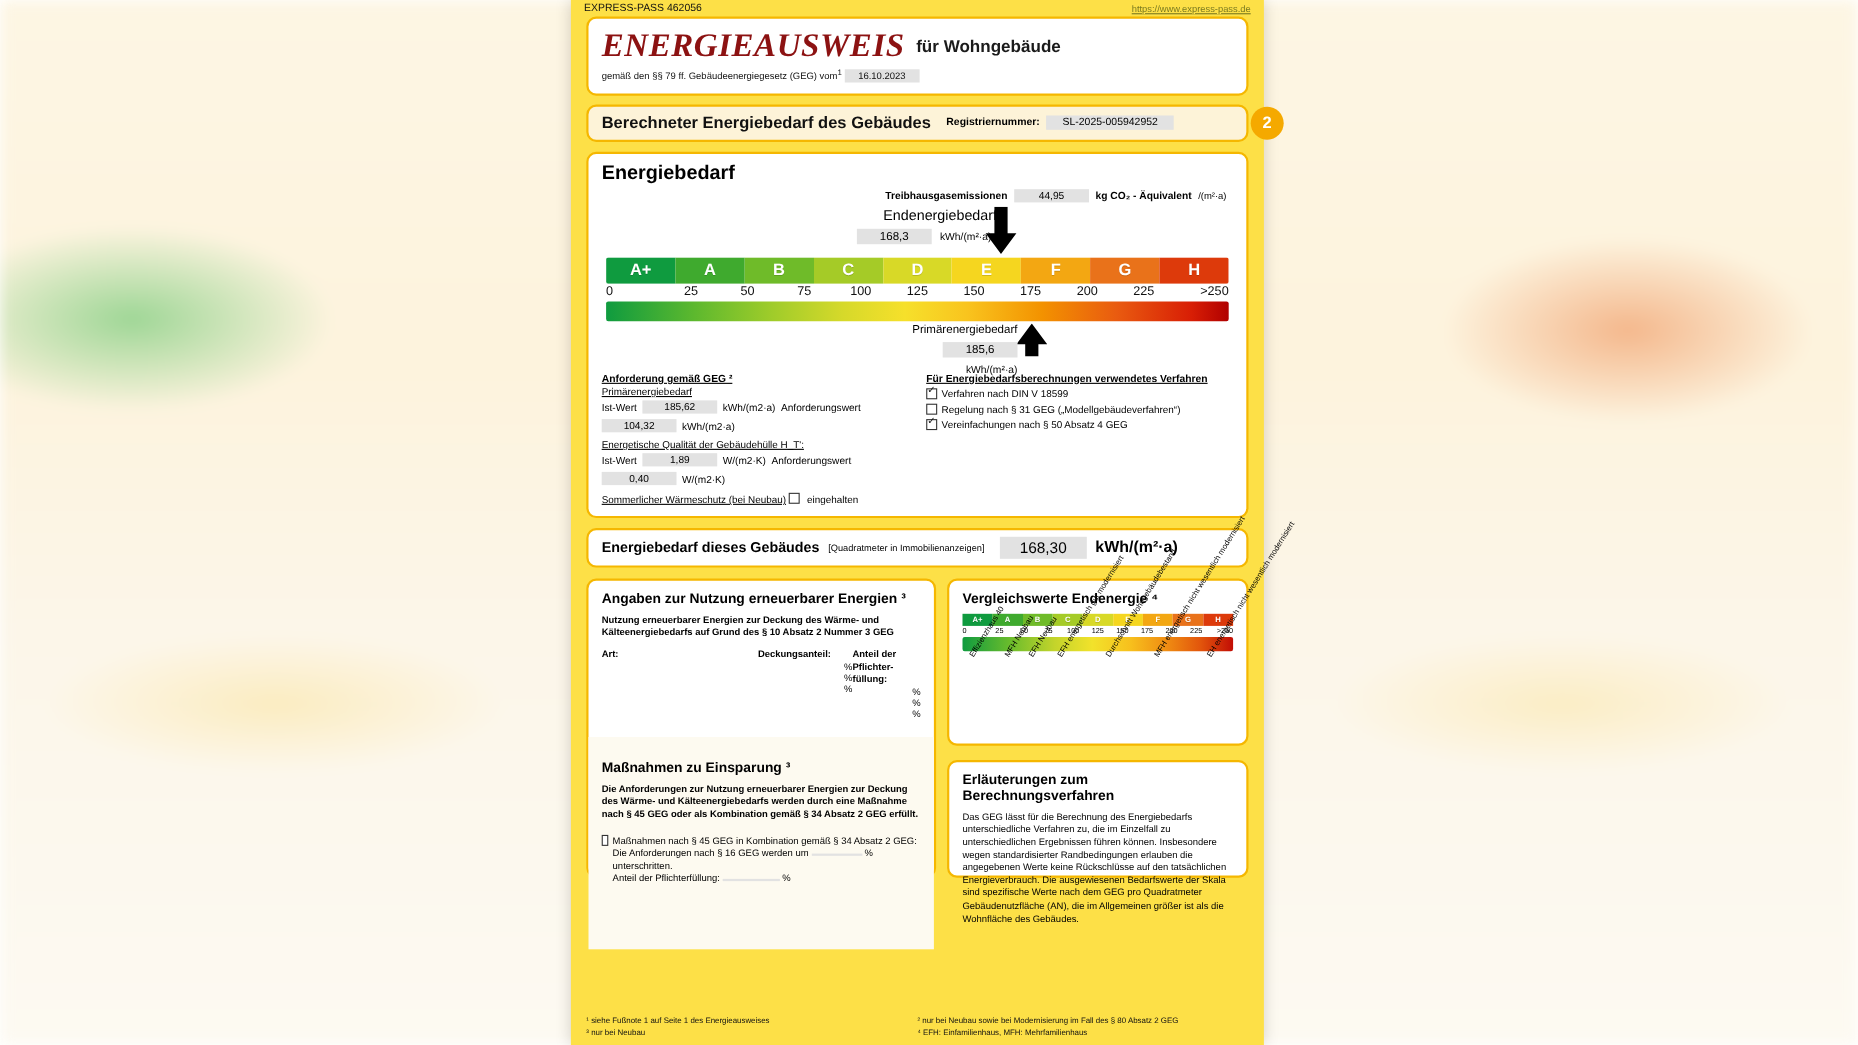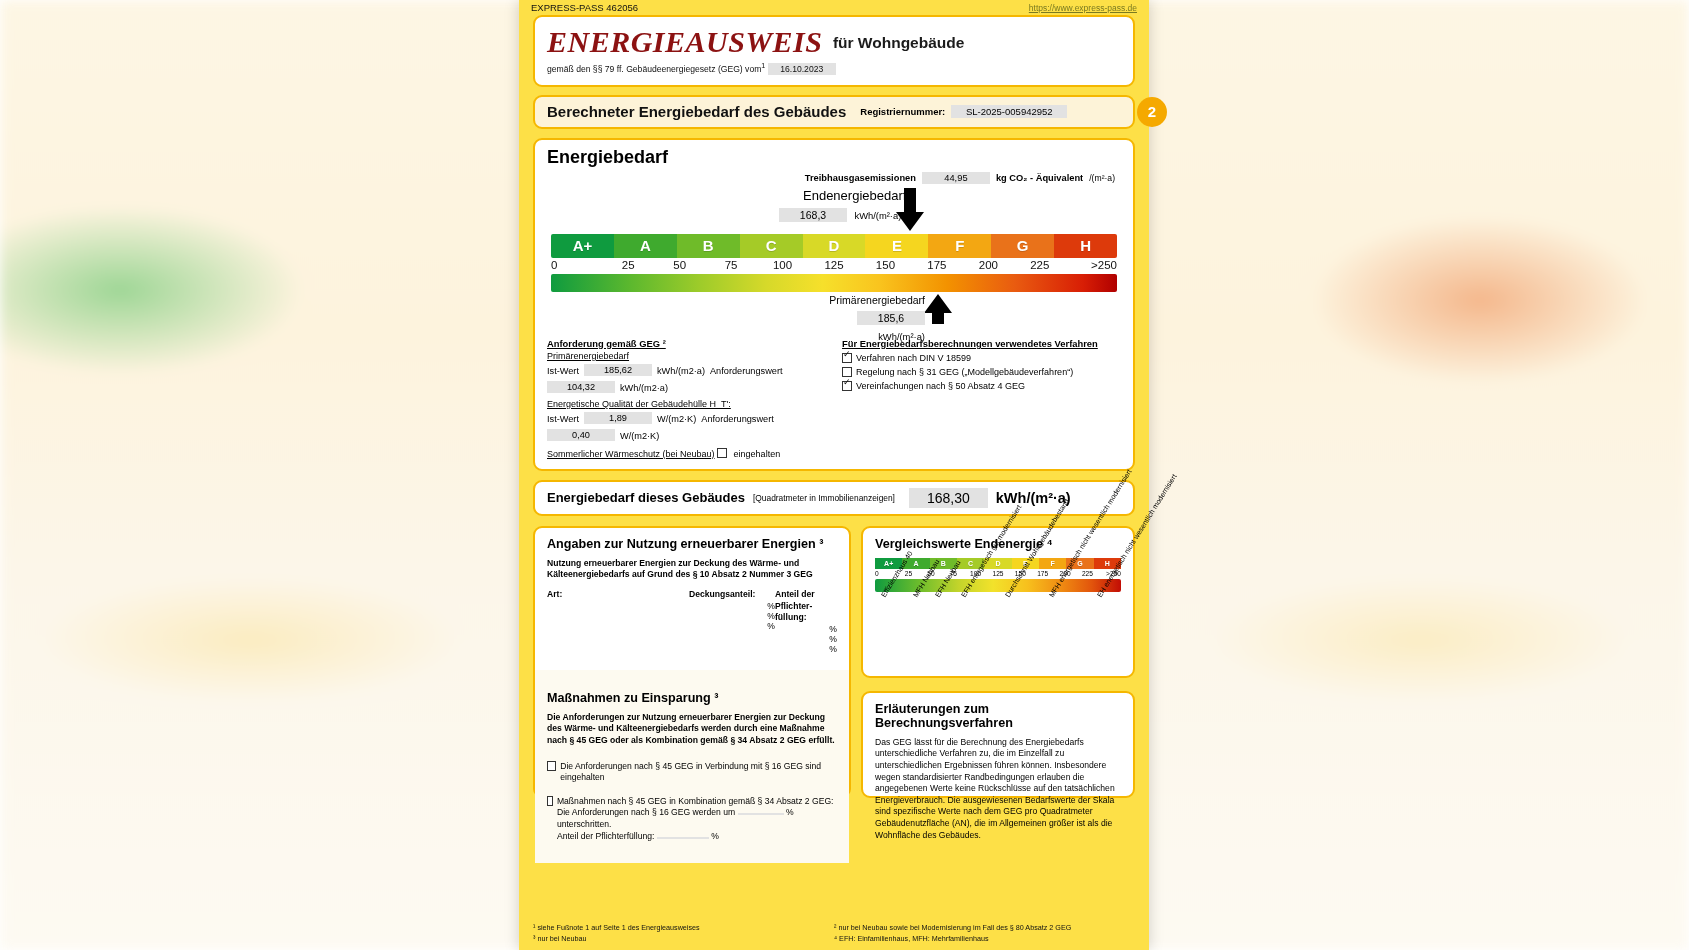--- a/index.html
+++ b/index.html
@@ -496,24 +496,20 @@
             <div class="p-small" style="font-weight:bold;">Anteil der Pflichter-füllung:</div>
             <div class="pct-col">%</div>
             <div class="pct-col">%</div>
             <div class="pct-col">%</div>
           </div>
         </div>
 
         <div class="measure-panel" style="margin:16px -12px -10px -12px; padding:21px 12px 12px 12px; height:160px;">
           <h4>Maßnahmen zu Einsparung ³</h4>
           <div class="p-small" style="font-weight:bold;">Die Anforderungen zur Nutzung erneuerbarer Energien zur Deckung des Wärme- und Kälteenergiebedarfs werden durch eine Maßnahme nach § 45 GEG oder als Kombination gemäß § 34 Absatz 2 GEG erfüllt.</div>
-          <div class="opt-line" style="margin-top:14px;">
-            <span class="chk"></span>
-            <span class="p-small">Die Anforderungen nach § 45 GEG in Verbindung mit § 16 GEG sind eingehalten</span>
-          </div>
           <div class="opt-line" style="margin-top:12px;">
             <span class="chk"></span>
             <span class="p-small">
               <span>Maßnahmen nach § 45 GEG in Kombination gemäß § 34 Absatz 2 GEG: Die Anforderungen nach § 16 GEG werden um</span>
               <span class="valw" style="min-width:34px;"></span>
               <span>% unterschritten.</span><br>
               <span>Anteil der Pflichterfüllung:</span>
               <span class="valw" style="min-width:40px;"></span>
               <span>%</span>
             </span>

